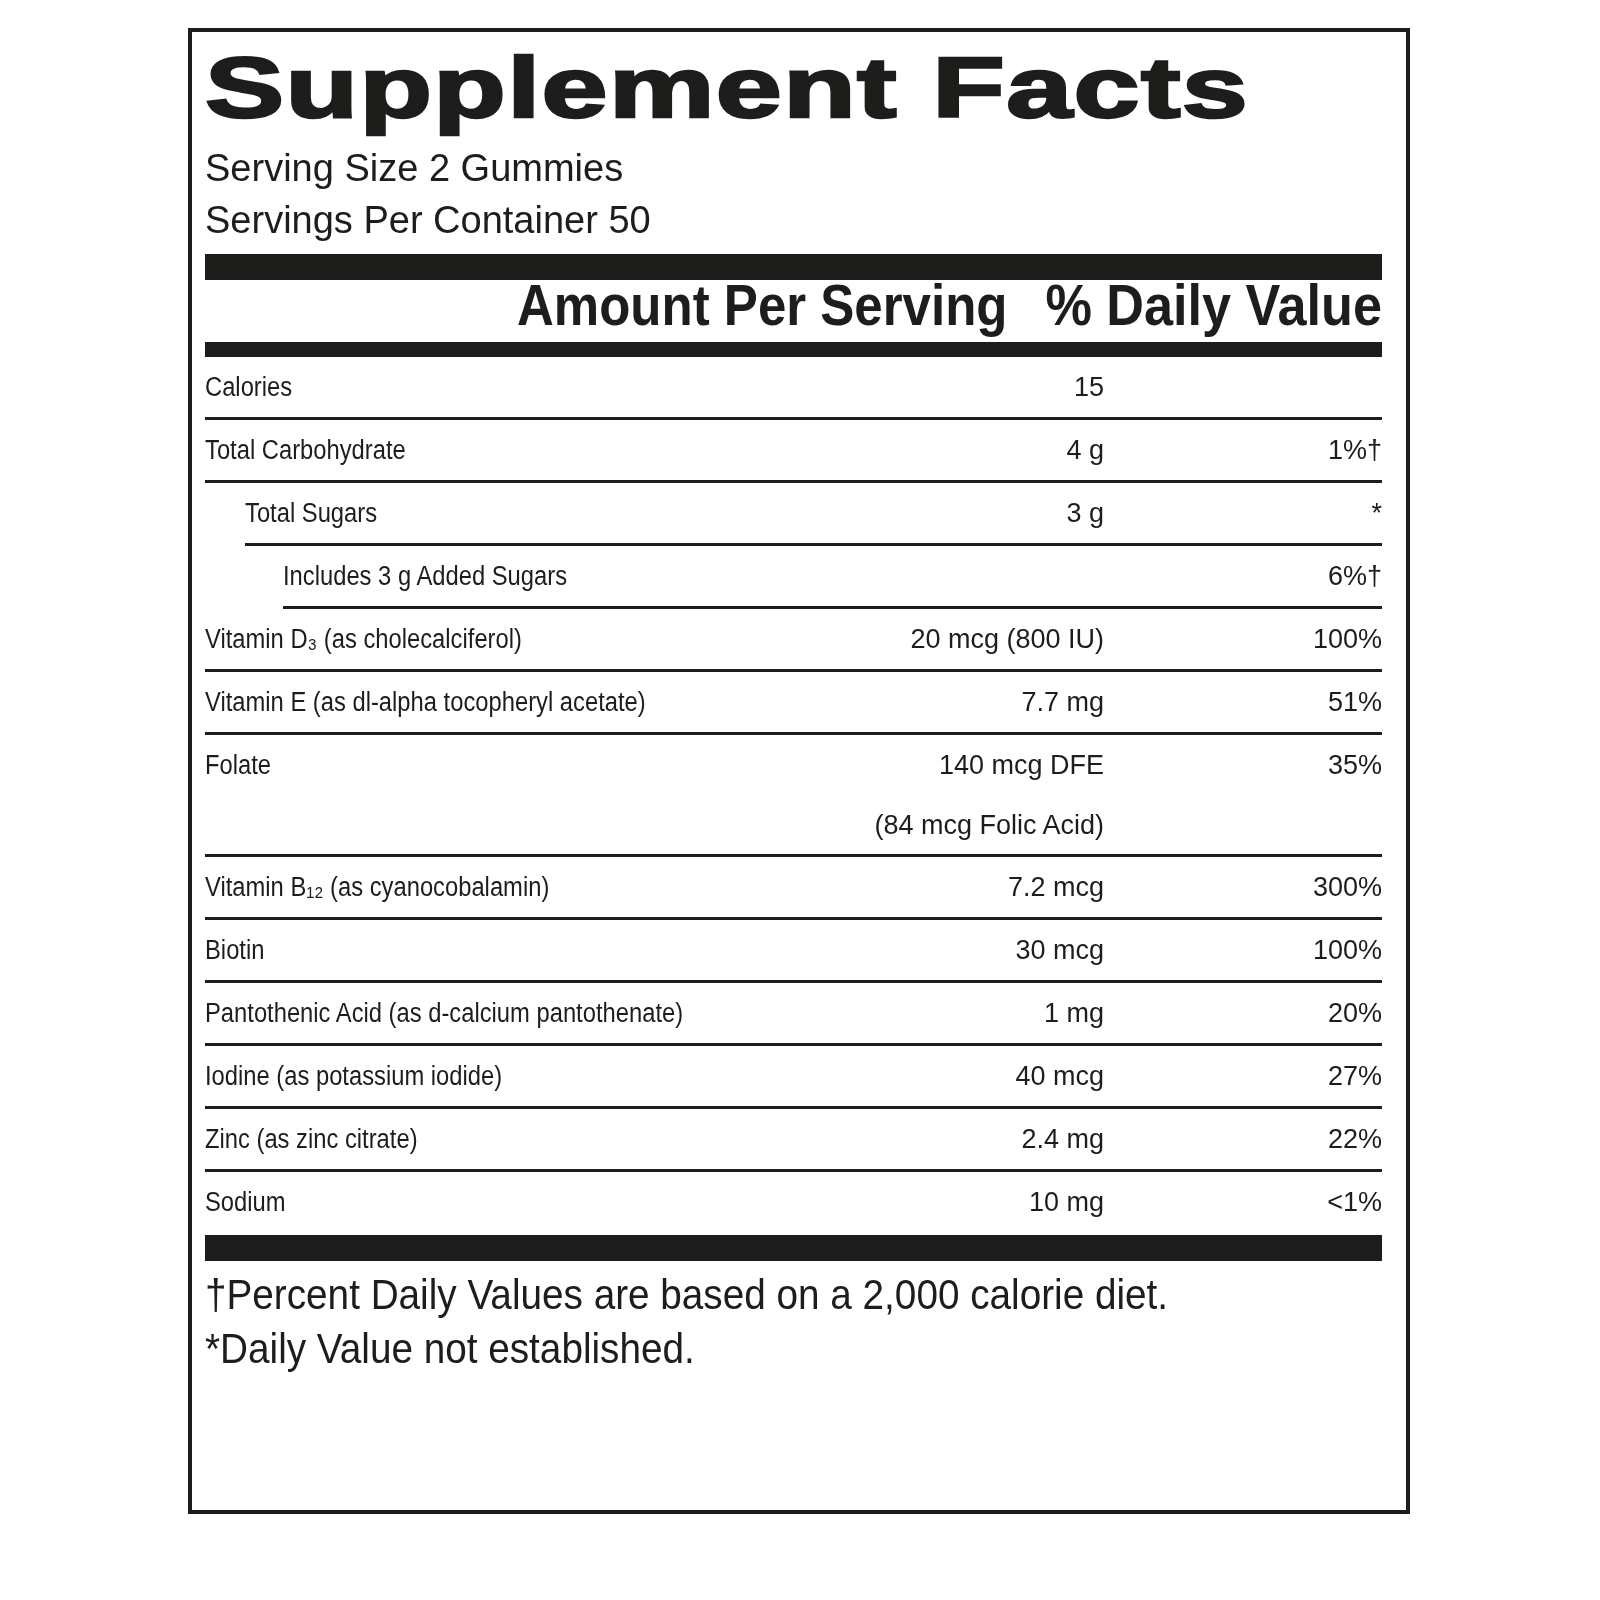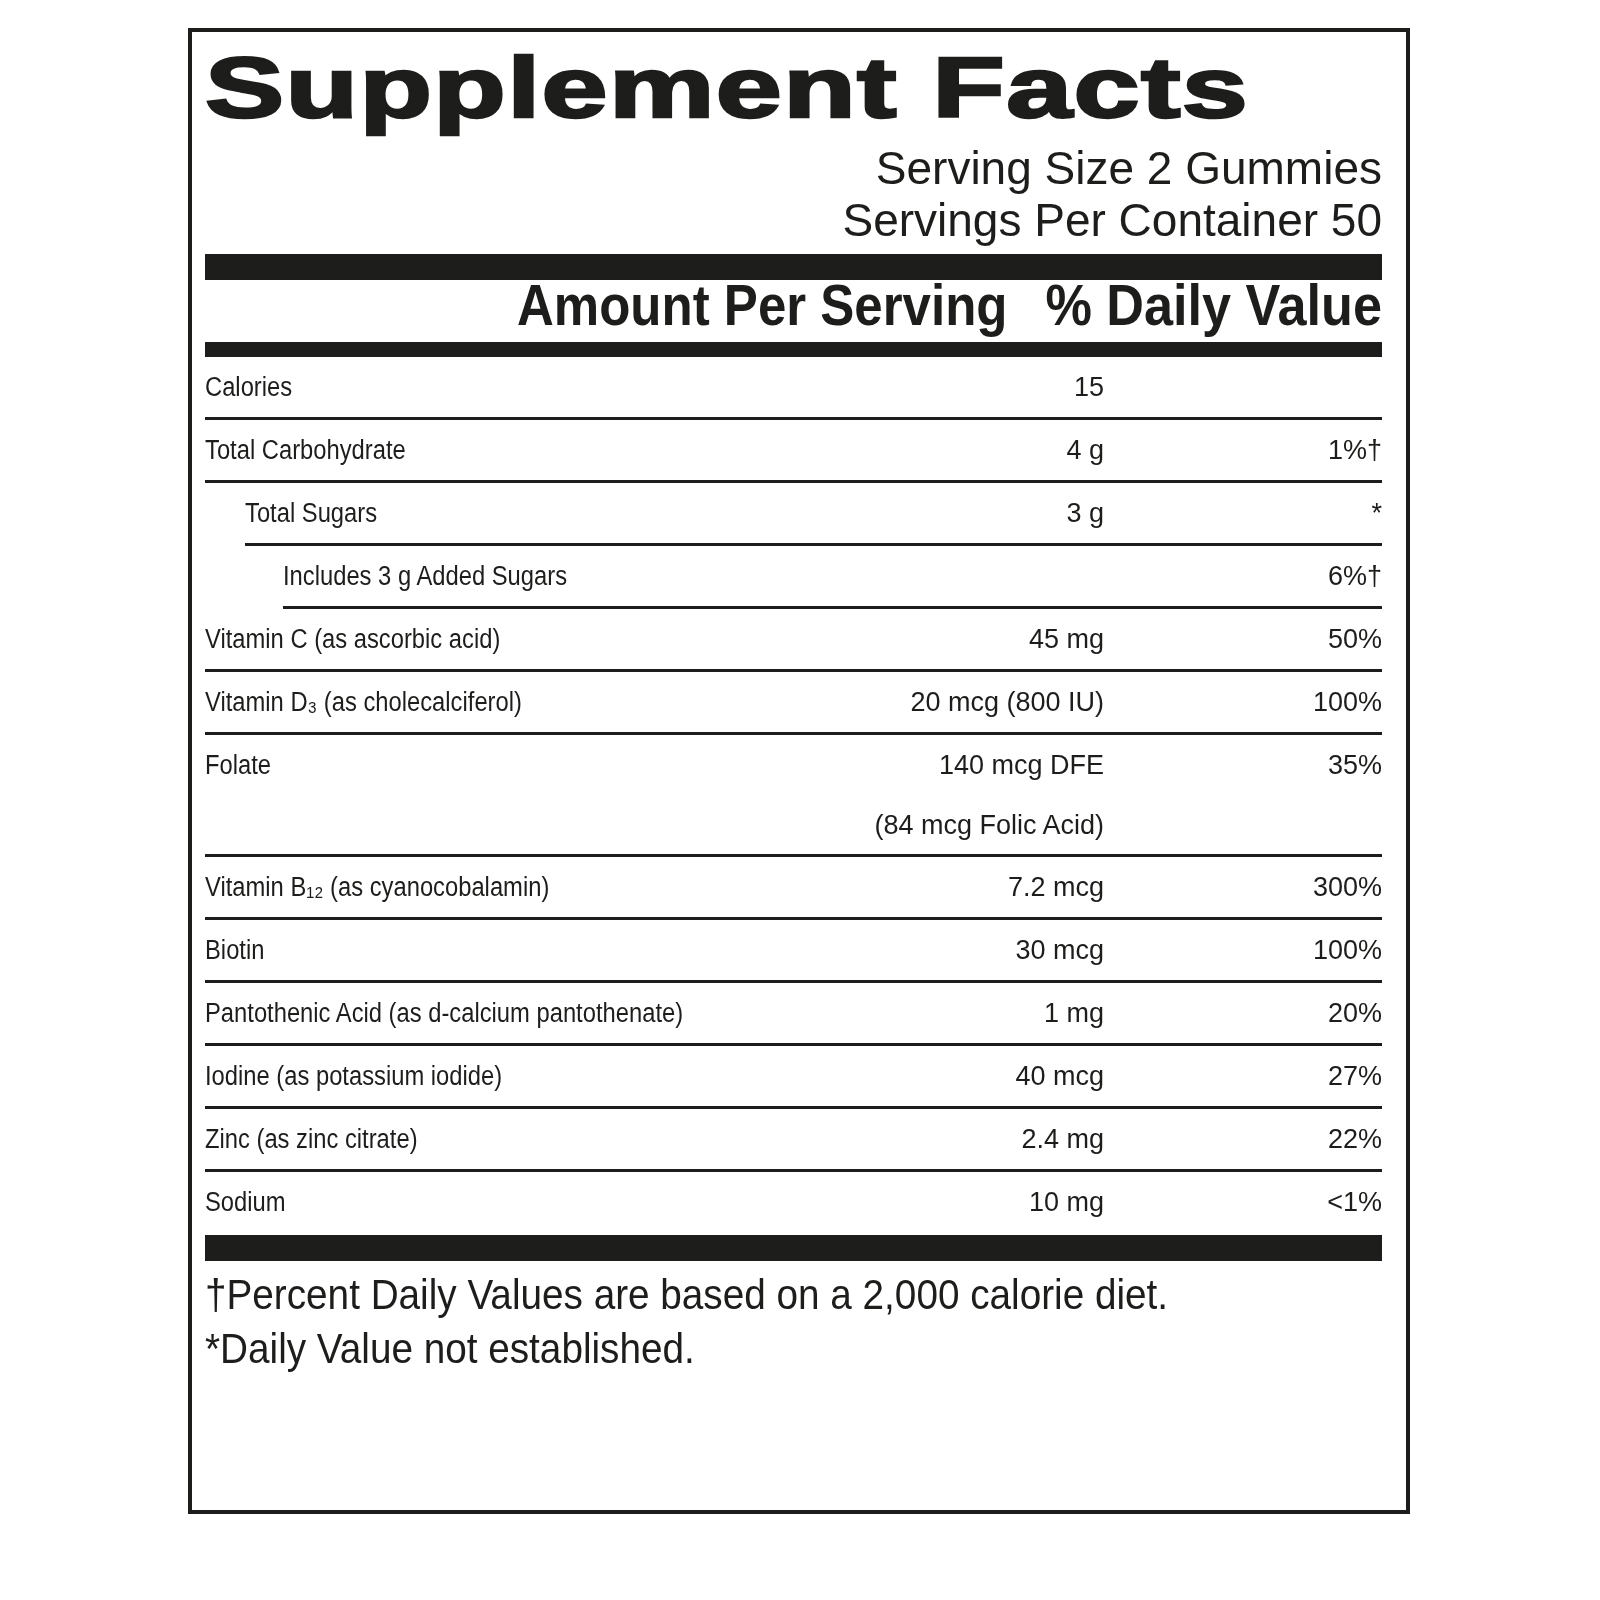--- a/index.html
+++ b/index.html
@@ -20,21 +20,21 @@
     overflow: hidden;
     background: #ffffff;
   }
   .title {
     font-size: 86px; line-height: 86px; font-weight: bold;
     white-space: nowrap; letter-spacing: 1px;
     margin-top: 4px;
     transform: scaleX(1.38); transform-origin: left center;
     -webkit-text-stroke: 2.5px var(--ink);
   }
-  .serving { font-size: 46px; line-height: 52px; text-align: right; }
+  .serving { font-size: 38px; line-height: 52px; }
   .serving.first { margin-top: 12px; }
   .bar { background: var(--ink); }
   .bar-top { height: 26px; margin-top: 8px; }
   .bar-thin { height: 15px; }
   .bar-bottom { height: 26px; }
   .header-row {
     display: flex; align-items: flex-end;
     height: 58px; padding-bottom: 4px;
     font-weight: bold; font-size: 58px;
   }
@@ -103,32 +103,32 @@
     <span class="dv">*</span>
   </div>
 
   <div class="row i2">
     <span class="name">Includes 3 g Added Sugars</span>
     <span class="amt"></span>
     <span class="dv">6%†</span>
   </div>
 
 
-  <div class="row i0">
-    <span class="name">Vitamin C (as ascorbic acid)</span>
-    <span class="amt">45 mg</span>
-    <span class="dv">50%</span>
-  </div>
 
   <div class="row i0">
     <span class="name">Vitamin D₃ (as cholecalciferol)</span>
     <span class="amt">20 mcg (800 IU)</span>
     <span class="dv">100%</span>
   </div>
 
+  <div class="row i0">
+    <span class="name">Vitamin E (as dl-alpha tocopheryl acetate)</span>
+    <span class="amt">7.7 mg</span>
+    <span class="dv">51%</span>
+  </div>
 
 
   <div class="row i0 tall">
     <span class="name">Folate</span>
     <span class="amt">140 mcg DFE
 (84 mcg Folic Acid)</span>
     <span class="dv">35%</span>
   </div>
 
   <div class="row i0">

